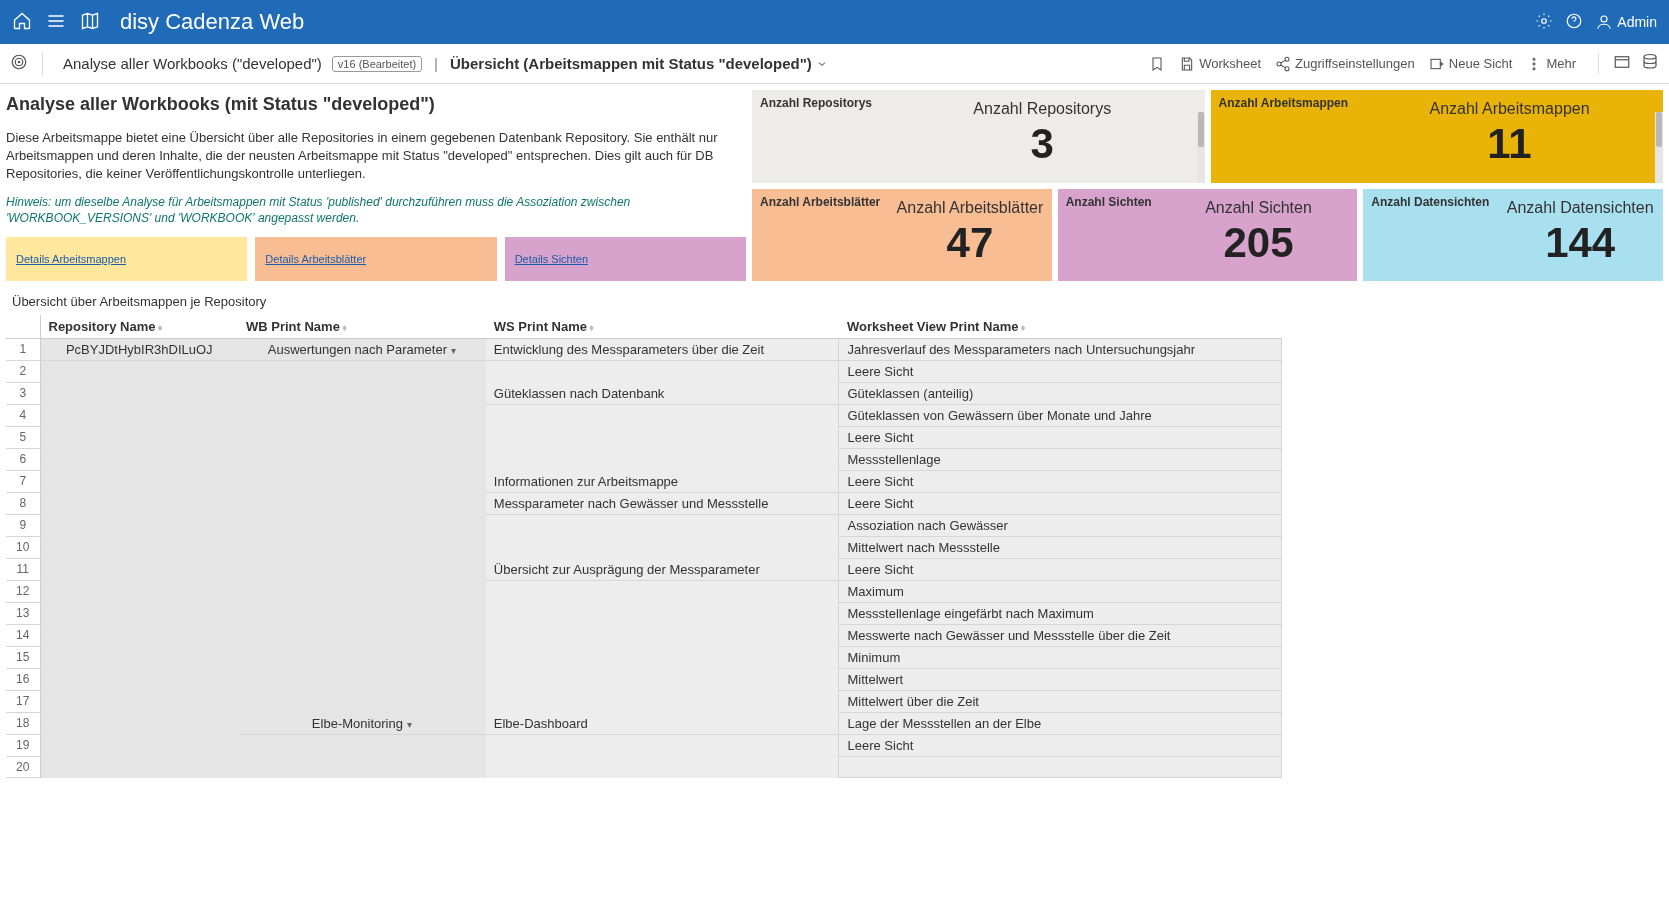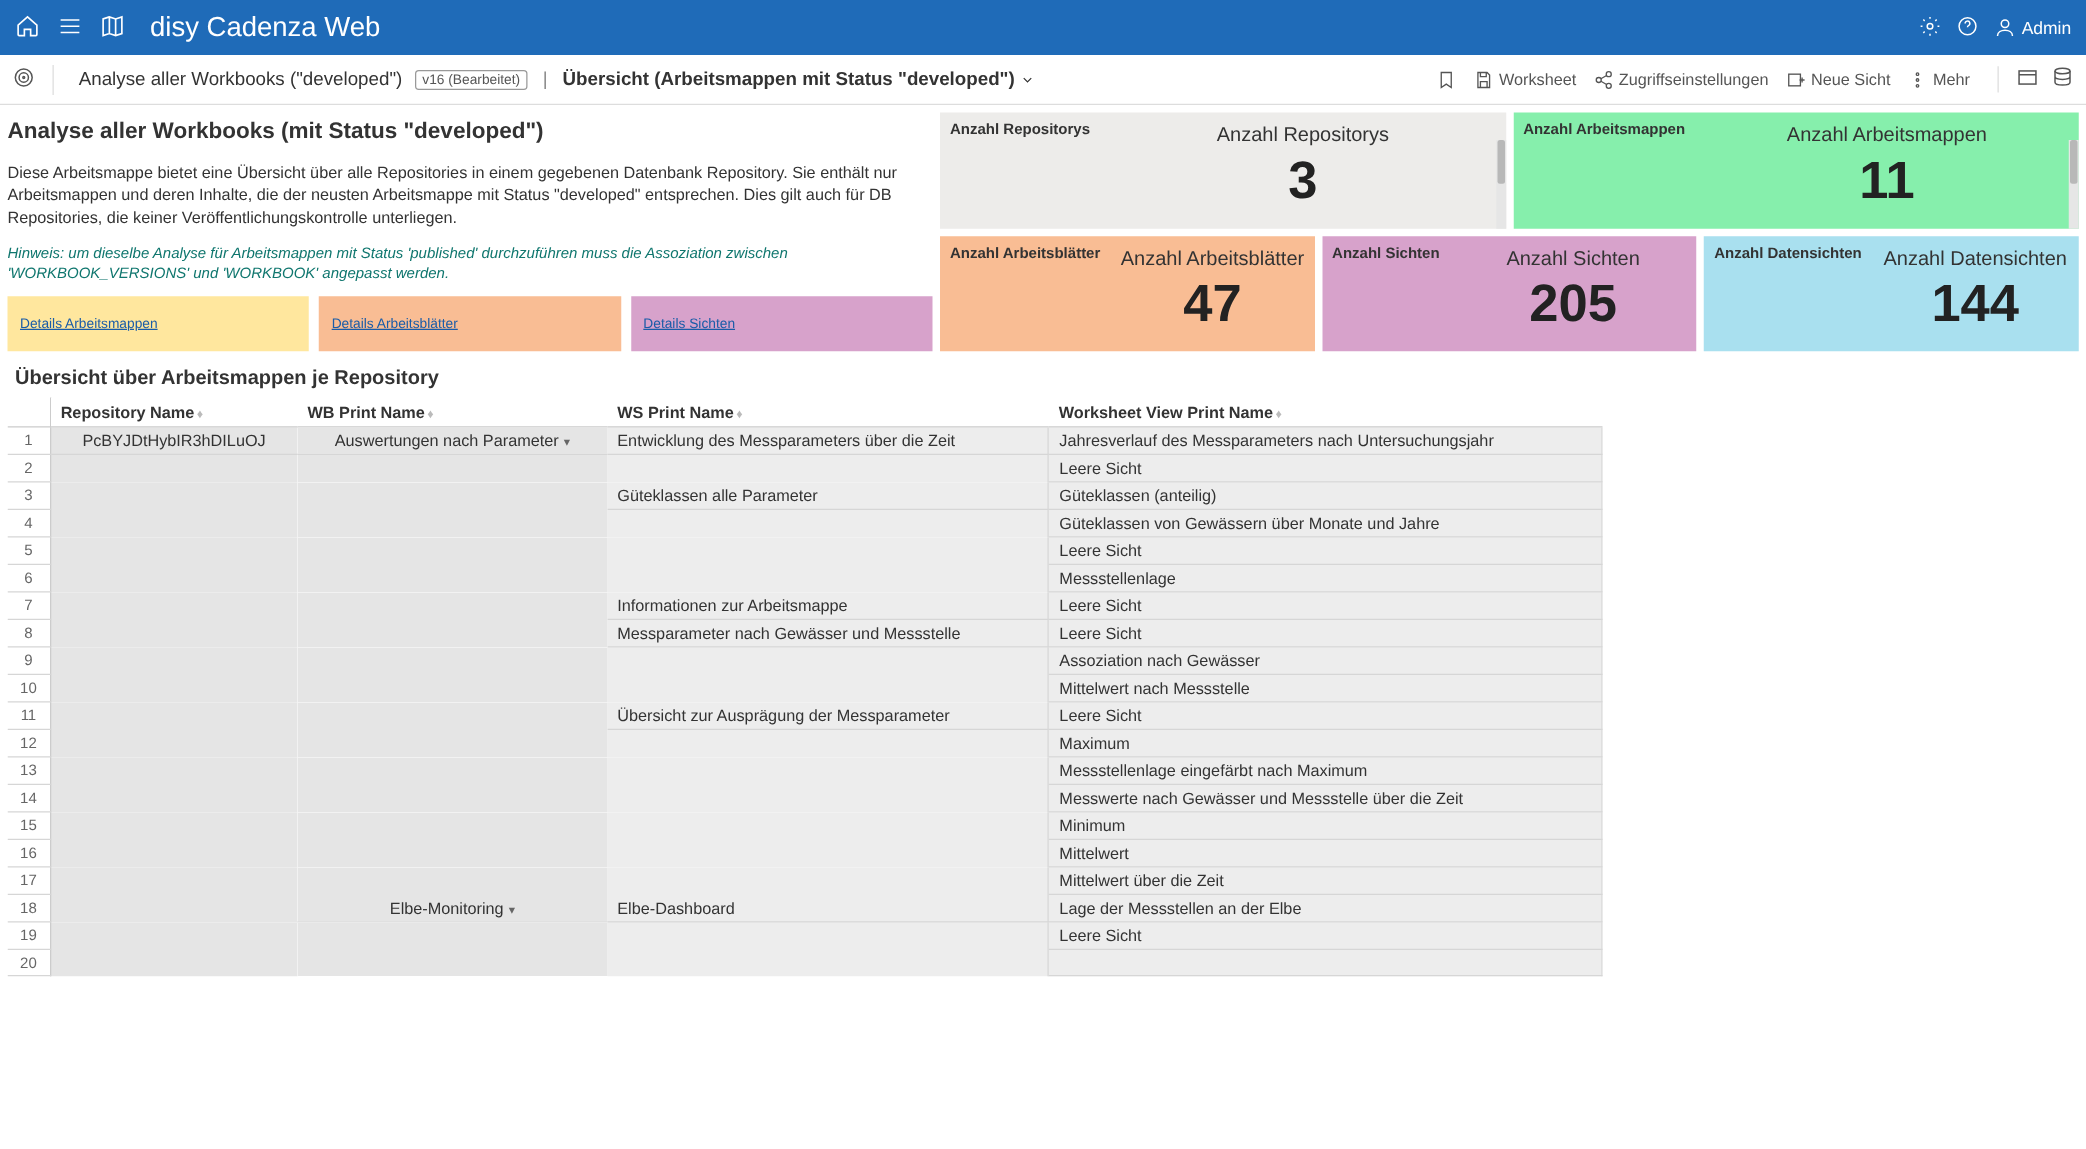--- a/index.html
+++ b/index.html
@@ -43,28 +43,28 @@
 .tiles-row2 { grid-column: 2; grid-row: 2; display: grid; grid-template-columns: 1fr 1fr 1fr; gap: 6px; }
 .tile { display: flex; flex-direction: row; position: relative; }
 .tile-head { font-size: 12px; font-weight: 600; padding: 6px 8px; color: #333; }
 .tile-body { flex: 1; display: flex; flex-direction: column; align-items: center; justify-content: center; padding: 10px 0 14px; }
 .tile-label { font-size: 16px; color: #333; margin-bottom: 2px; }
 .tile-value { font-size: 42px; font-weight: 700; color: #222; }
 .tile-scroll { position: absolute; right: 0; top: 22px; bottom: 0; width: 8px; background: #e6e6e6; }
 .tile-scroll::after { content: ""; position: absolute; left: 1px; right: 1px; top: 0; height: 50%; background: #b8b8b8; border-radius: 2px; }
 
 .t-gray { background: #edecea; }
-.t-yellow { background: #86efac; }
+.t-yellow { background: #eab308; }
 .t-orange { background: #f9bd94; }
 .t-purple { background: #d7a2cb; }
 .t-cyan { background: #a9e0ef; }
 
 
 .table-section { grid-column: 1 / span 2; grid-row: 3; background: #fff; overflow: auto; border-top: 1px solid transparent; }
-.table-title { font-size: 16px; font-weight: 700; padding: 6px 6px; }
+.table-title { font-size: 13px; font-weight: 400; padding: 6px 6px; }
 table { border-collapse: collapse; width: 77%; font-size: 13px; }
 th { text-align: left; font-weight: 600; padding: 4px 8px; border-bottom: 1px solid #ccc; background: #fff; position: relative; }
 th .sort { color: #bbb; font-size: 10px; margin-left: 2px; }
 td { padding: 3px 8px; border-bottom: 1px solid #d6d6d6; border-right: 1px solid #d6d6d6; color: #333; vertical-align: top; background: #ededed; }
 td:first-child { background: #fff; border-right: 1px solid #ccc; }
 .rownum { width: 34px; text-align: center; color: #666; font-size: 12px; background: #fff !important; border-right: 1px solid #ccc; }
 th.rownum-h { width: 34px; background: #fff; border-right: 1px solid #ccc; }
 td.repo, td.wb { background: #e5e5e5; border-right: none; text-align: center; }
 td.wb { position: relative; }
 td.wb .caret { font-size: 10px; color: #666; margin-left: 4px; }
@@ -253,21 +253,21 @@
             <td class="rownum">2</td>
             <td class="repo" style="border-bottom: none;"></td>
             <td class="wb" style="border-bottom: none;"></td>
             <td style="border-bottom: 1px solid transparent; background: rgb(237, 237, 237);"></td>
             <td>Leere Sicht</td>
           </tr>
           <tr>
             <td class="rownum">3</td>
             <td class="repo" style="border-bottom: none;"></td>
             <td class="wb" style="border-bottom: none;"></td>
-            <td>Güteklassen alle Parameter</td>
+            <td>Güteklassen nach Datenbank</td>
             <td>Güteklassen (anteilig)</td>
           </tr>
           <tr>
             <td class="rownum">4</td>
             <td class="repo" style="border-bottom: none;"></td>
             <td class="wb" style="border-bottom: none;"></td>
             <td style="border-bottom: 1px solid transparent; background: rgb(237, 237, 237);"></td>
             <td>Güteklassen von Gewässern über Monate und Jahre</td>
           </tr>
           <tr>

